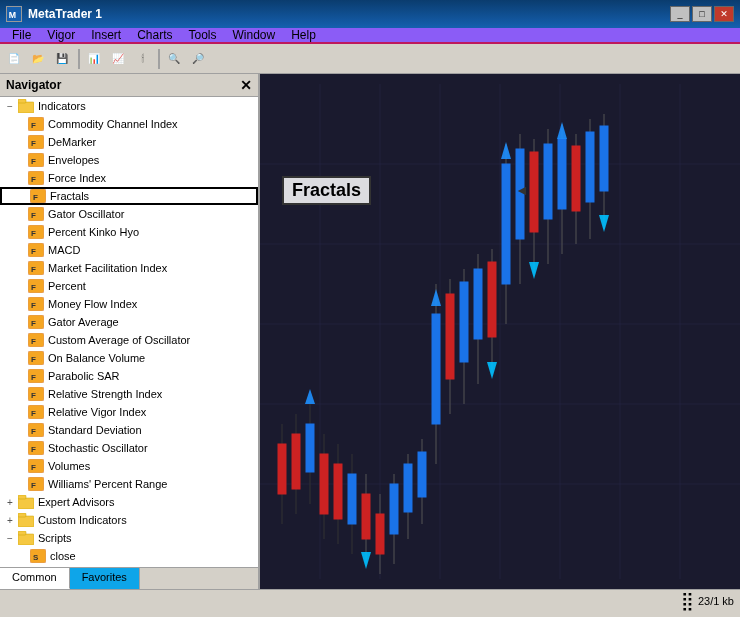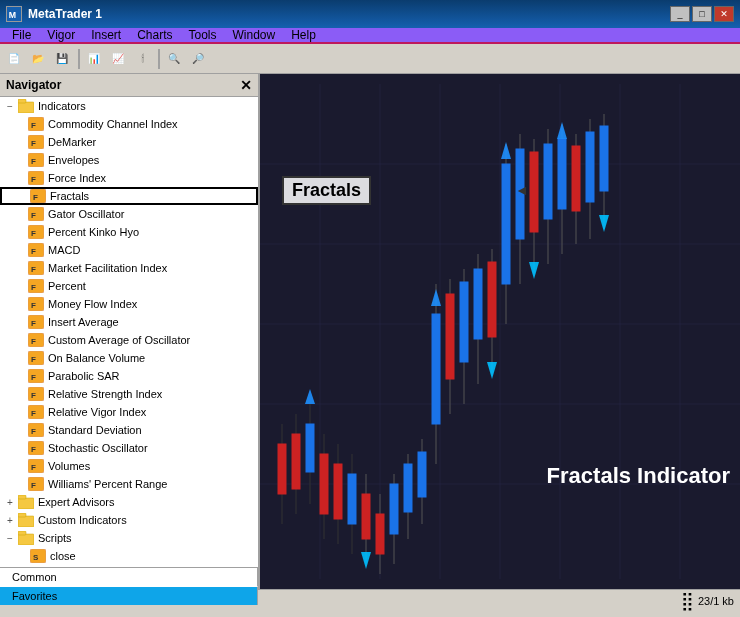--- a/index.html
+++ b/index.html
@@ -99,21 +99,20 @@
     }
     .tree-item.highlighted { border: 2px solid #000; background: white; }
     .expand-icon { width: 12px; height: 12px; margin-right: 2px; font-size: 10px; color: #555; display: flex; align-items: center; justify-content: center; flex-shrink: 0; }
 
     
     .nav-tabs {
       display: flex;
       border-top: 1px solid #a0a0a0;
       background: #d4d0c8;
       height: 22px;
-      flex-direction: column;
     }
     .nav-tab {
       padding: 3px 12px;
       border-right: 1px solid #a0a0a0;
       cursor: pointer;
       font-size: 11px;
       background: #0ea5e9;
     }
     .nav-tab.active { background: white; border-bottom: 1px solid white; }
 
@@ -278,21 +277,21 @@
               <rect width="16" height="14" rx="2" fill="#f5a623" stroke="#c88" stroke-width="0.5"></rect>
               <text x="3" y="11" font-size="8" fill="#333" font-weight="bold">F</text>
             </svg>
             <span>Money Flow Index</span>
           </div>
           <div class="tree-item" style="padding-left: 28px;">
             <svg width="16" height="14" style="margin-right: 4px; flex-shrink: 0;">
               <rect width="16" height="14" rx="2" fill="#f5a623" stroke="#c88" stroke-width="0.5"></rect>
               <text x="3" y="11" font-size="8" fill="#333" font-weight="bold">F</text>
             </svg>
-            <span>Insert Average</span>
+            <span>Gator Average</span>
           </div>
           <div class="tree-item" style="padding-left: 28px;">
             <svg width="16" height="14" style="margin-right: 4px; flex-shrink: 0;">
               <rect width="16" height="14" rx="2" fill="#f5a623" stroke="#c88" stroke-width="0.5"></rect>
               <text x="3" y="11" font-size="8" fill="#333" font-weight="bold">F</text>
             </svg>
             <span>Custom Average of Oscillator</span>
           </div>
           <div class="tree-item" style="padding-left: 28px;">
             <svg width="16" height="14" style="margin-right: 4px; flex-shrink: 0;">
@@ -498,21 +497,20 @@
       <polygon points="232,295 227,278 237,278" fill="#00bfff" opacity="0.9"></polygon>
       <polygon points="274,195 269,178 279,178" fill="#00bfff" opacity="0.9"></polygon>
       <polygon points="344,148 339,131 349,131" fill="#00bfff" opacity="0.9"></polygon>
 
     </svg>
 
     <div style="position:absolute; top:102px; left:22px; color:#000; font-size:18px; font-weight:bold; background:rgba(255,255,255,0.85); padding:2px 8px; border:2px solid #333;">Fractals</div>
 
     <div style="position:absolute; top:108px; left:255px; color:#333; font-size:14px; font-weight:bold;">◄</div>
 
-    <div style="position:absolute; bottom:100px; right:10px; color:white; font-size:22px; font-weight:bold;">Fractals Indicator</div>
   </div>
 </div>
 
 <div class="status-bar">
   <div style="display:flex;align-items:center;gap:4px;">
     <span style="font-size:18px;">⣿</span>
     <span>23/1 kb</span>
   </div>
 </div>
 

